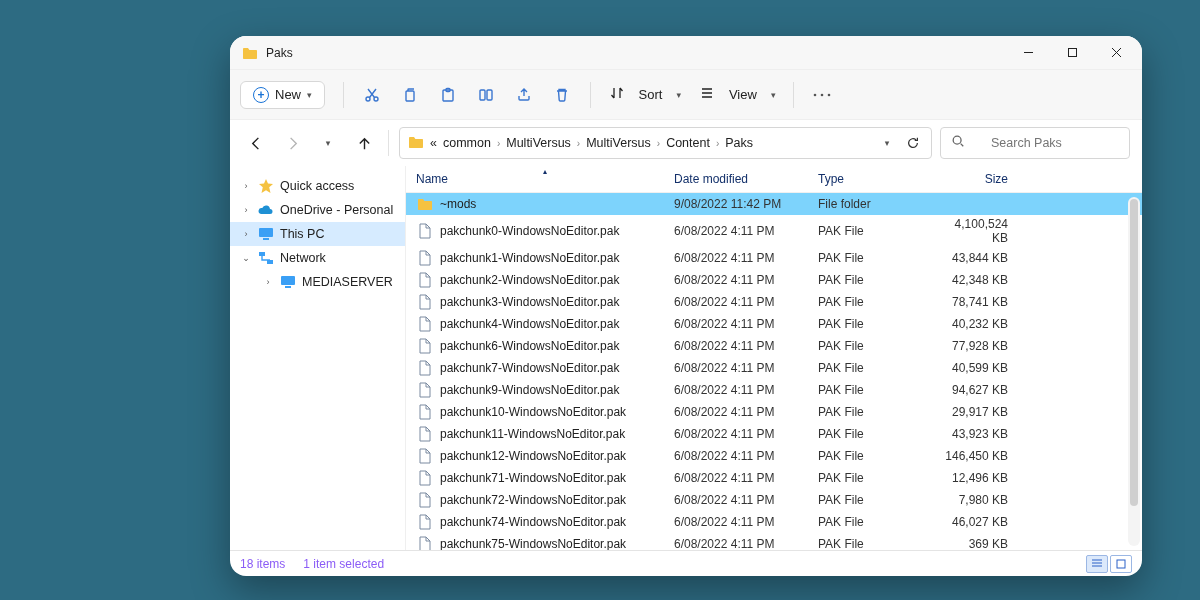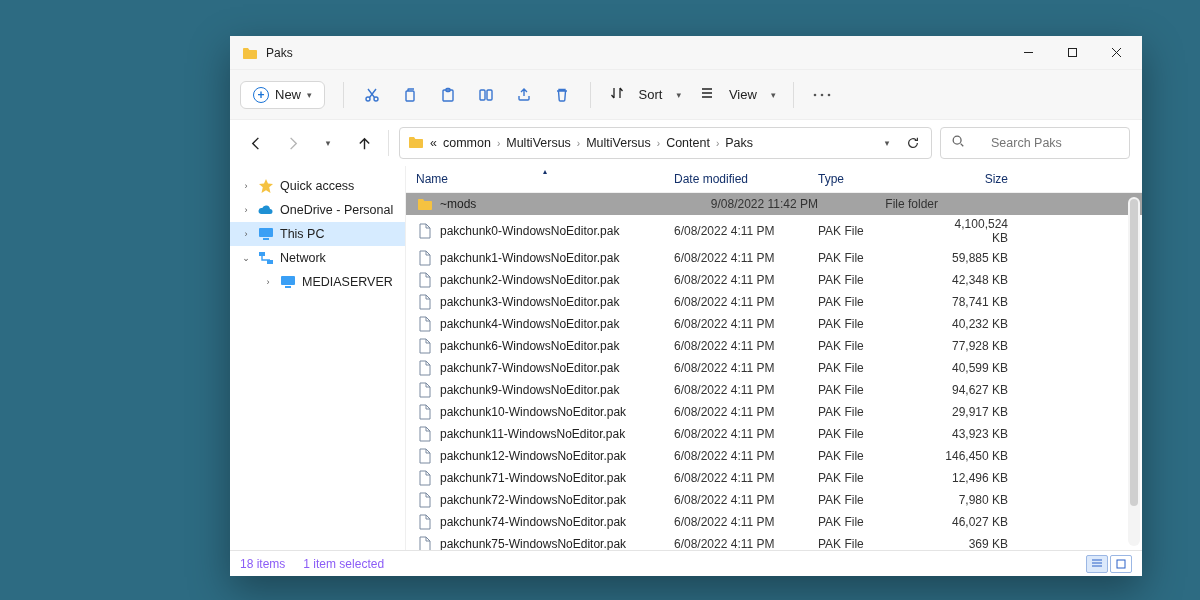--- a/index.html
+++ b/index.html
@@ -1,18 +1,18 @@
 <!DOCTYPE html>
 <html><head>
 <meta charset="utf-8">
 <style>
   * { box-sizing: border-box; font-family: "Segoe UI", Arial, sans-serif; }
   body { margin:0; background:#2d6b82; width:1200px; height:600px; overflow:hidden; position:relative; }
   .window { position:absolute; left:230px; top:36px; width:912px; height:540px;
-            background:#fff; border-radius:0; box-shadow:0 14px 38px rgba(0,0,0,.35);
+            background:#fff; border-radius:16px; box-shadow:0 14px 38px rgba(0,0,0,.35);
             display:flex; flex-direction:column; overflow:hidden; }
   .titlebar { height:34px; display:flex; align-items:center; padding:0 4px 0 12px;
               background:#f7f7f7; border-bottom:1px solid #eee; }
   .titlebar .ticon { width:16px; height:16px; margin-right:8px; }
   .titlebar .title { font-size:12px; color:#222; flex:1; }
   .winbtns { display:flex; }
   .winbtn { width:44px; height:34px; display:flex; align-items:center; justify-content:center;
             color:#222; }
 
   .ribbon { height:50px; background:#f7f7f7; display:flex; align-items:center; gap:18px;
@@ -58,21 +58,21 @@
   .c-name { width:258px; }
   .c-date { width:144px; }
   .c-type { width:120px; }
   .c-size { width:76px; justify-content:flex-end; padding-right:6px; }
   .sortind { font-size:8px; color:#13306a; margin-left:auto; }
   .cols .c-name { position:relative; }
   .cols .c-name .sortind { position:absolute; left:50%; top:-5px; transform:translateX(-50%); }
 
   .row { display:flex; align-items:center; font-size:12px; color:#222;
          padding:2px 0 2px 10px; }
-  .row.sel { background:#a3a3a3;text-align:right; }
+  .row.sel { background:#7dd3fc; }
   .row .ic { width:18px; height:18px; margin-right:6px; display:flex;align-items:center;justify-content:center; }
   .r-name { width:258px; display:flex; align-items:center; }
   .r-date { width:144px; color:#333; }
   .r-type { width:120px; color:#333; }
   .r-size { width:76px; text-align:right; padding-right:6px; color:#333; }
 
   .scrollbar { position:absolute; right:2px; top:4px; width:12px; height:calc(100% - 8px);
                background:#f4f4f4; border-radius:6px; }
   .scrollthumb { position:absolute; inset:2px 2px auto 2px; height:88%; background:#cfcfcf; border-radius:5px; }
 
@@ -355,21 +355,21 @@
               <span class="ic">
                 <svg class="svg" viewBox="0 0 14 16">
                   <path class="file-svg" d="M2 1h6l4 4v10H2z"></path>
                   <path d="M8 1v4h4" fill="none" stroke="#7a8aa0" stroke-width="1"></path>
                 </svg>
               </span>
               <span>pakchunk1-WindowsNoEditor.pak</span>
             </div>
             <div class="r-date">6/08/2022 4:11 PM</div>
             <div class="r-type">PAK File</div>
-            <div class="r-size">59,885 KB</div>
+            <div class="r-size">43,844 KB</div>
           </div>
           <div class="row">
             <div class="r-name">
               <span class="ic">
                 <svg class="svg" viewBox="0 0 14 16">
                   <path class="file-svg" d="M2 1h6l4 4v10H2z"></path>
                   <path d="M8 1v4h4" fill="none" stroke="#7a8aa0" stroke-width="1"></path>
                 </svg>
               </span>
               <span>pakchunk2-WindowsNoEditor.pak</span>

